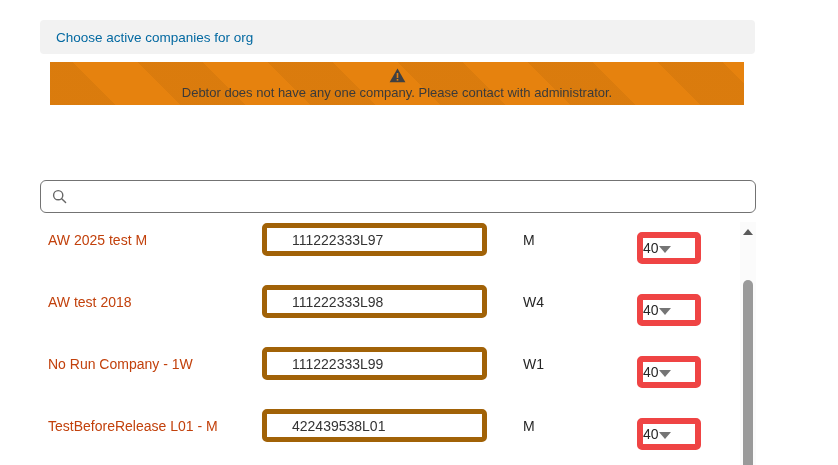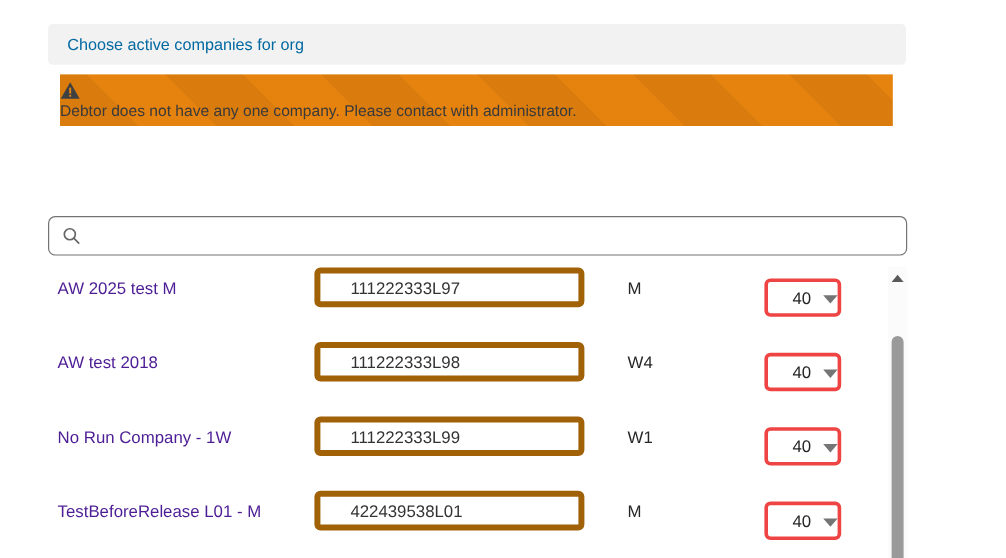--- a/index.html
+++ b/index.html
@@ -15,21 +15,21 @@
     font-size:13.5px; color:#0369a1;
   }
   #hdr1 { top:20px; }
   #hdr2 { top:125px; }
 
   
   .banner {
     position:absolute; left:50px; top:62px; width:694px; height:43px;
     background:#e6820e;
     background-image:repeating-linear-gradient(45deg, rgba(0,0,0,0.05) 0 46px, rgba(0,0,0,0) 46px 92px);
-    display:flex; flex-direction:column; align-items:flex-start; justify-content:center;
+    display:flex; flex-direction:column; align-items:center; justify-content:center;
   }
   .banner .warn-svg { display:block; margin-bottom:2px; }
   .banner-text { font-size:13px; color:#3a3a3a; }
 
   
   .searchbox {
     position:absolute; left:40px; top:180px; width:716px; height:33px;
     border:1px solid #737373; border-radius:6px; background:#fff;
     display:flex; align-items:center; padding-left:11px;
   }
@@ -41,36 +41,36 @@
   
   .scroll-area {
     position:absolute; left:40px; top:222px; width:716px; height:243px;
     overflow:hidden;
   }
   .row { position:absolute; left:0; width:697px; height:62px; }
   .row-0 { top:0; } .row-1 { top:62px; } .row-2 { top:124px; } .row-3 { top:186px; }
 
   .cname {
     position:absolute; left:8px; top:18px; transform:translateY(-50%);
-    font-size:14px; color:#4c1d95; white-space:nowrap;
+    font-size:14px; color:#c2410c; white-space:nowrap;
   }
   .pnum {
     position:absolute; left:222px; top:1px; width:225px; height:33px;
     border:5px solid #a16207; border-radius:5px; background:#fff;
     font-family:"Liberation Sans", sans-serif; font-size:14px; color:#333;
     padding-left:25px; outline:none;
   }
   .period {
     position:absolute; left:483px; top:18px; transform:translateY(-50%);
     font-size:14px; color:#262626;
   }
   .dropdown {
     position:absolute; left:597px; top:10px; width:64px; height:32px;
-    border:3px solid #ef4444; border-radius:5px; background:#fff;
-    display:flex; align-items:center; justify-content:flex-end; gap:10px;
+    border:6px solid #ef4444; border-radius:5px; background:#fff;
+    display:flex; align-items:center; justify-content:flex-start; 
     cursor:pointer; font-size:14px; color:#262626;
   }
   .chev {
     width:0; height:0; border-left:6px solid transparent; border-right:6px solid transparent;
     border-top:7px solid #757575; margin-top:2px;
   }
 
   
   .scrollbar {
     position:absolute; right:0; top:0; width:16px; height:243px;

